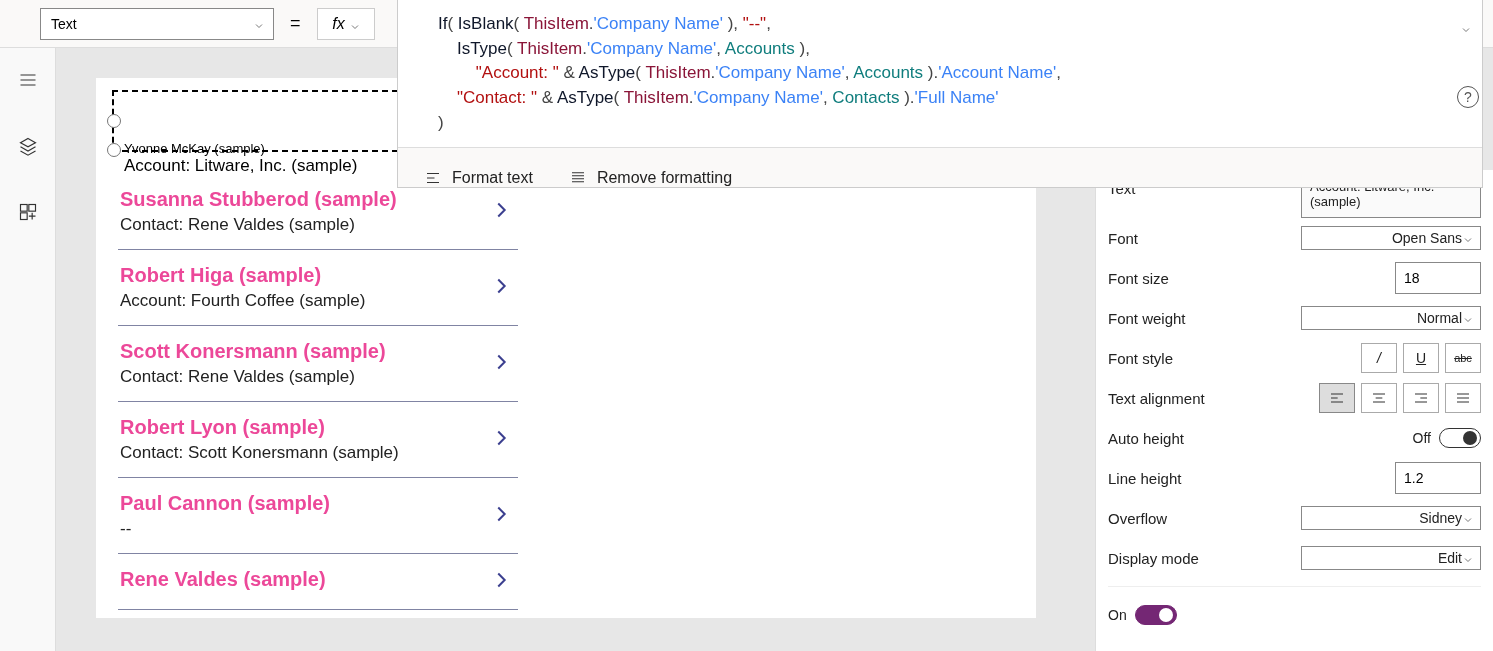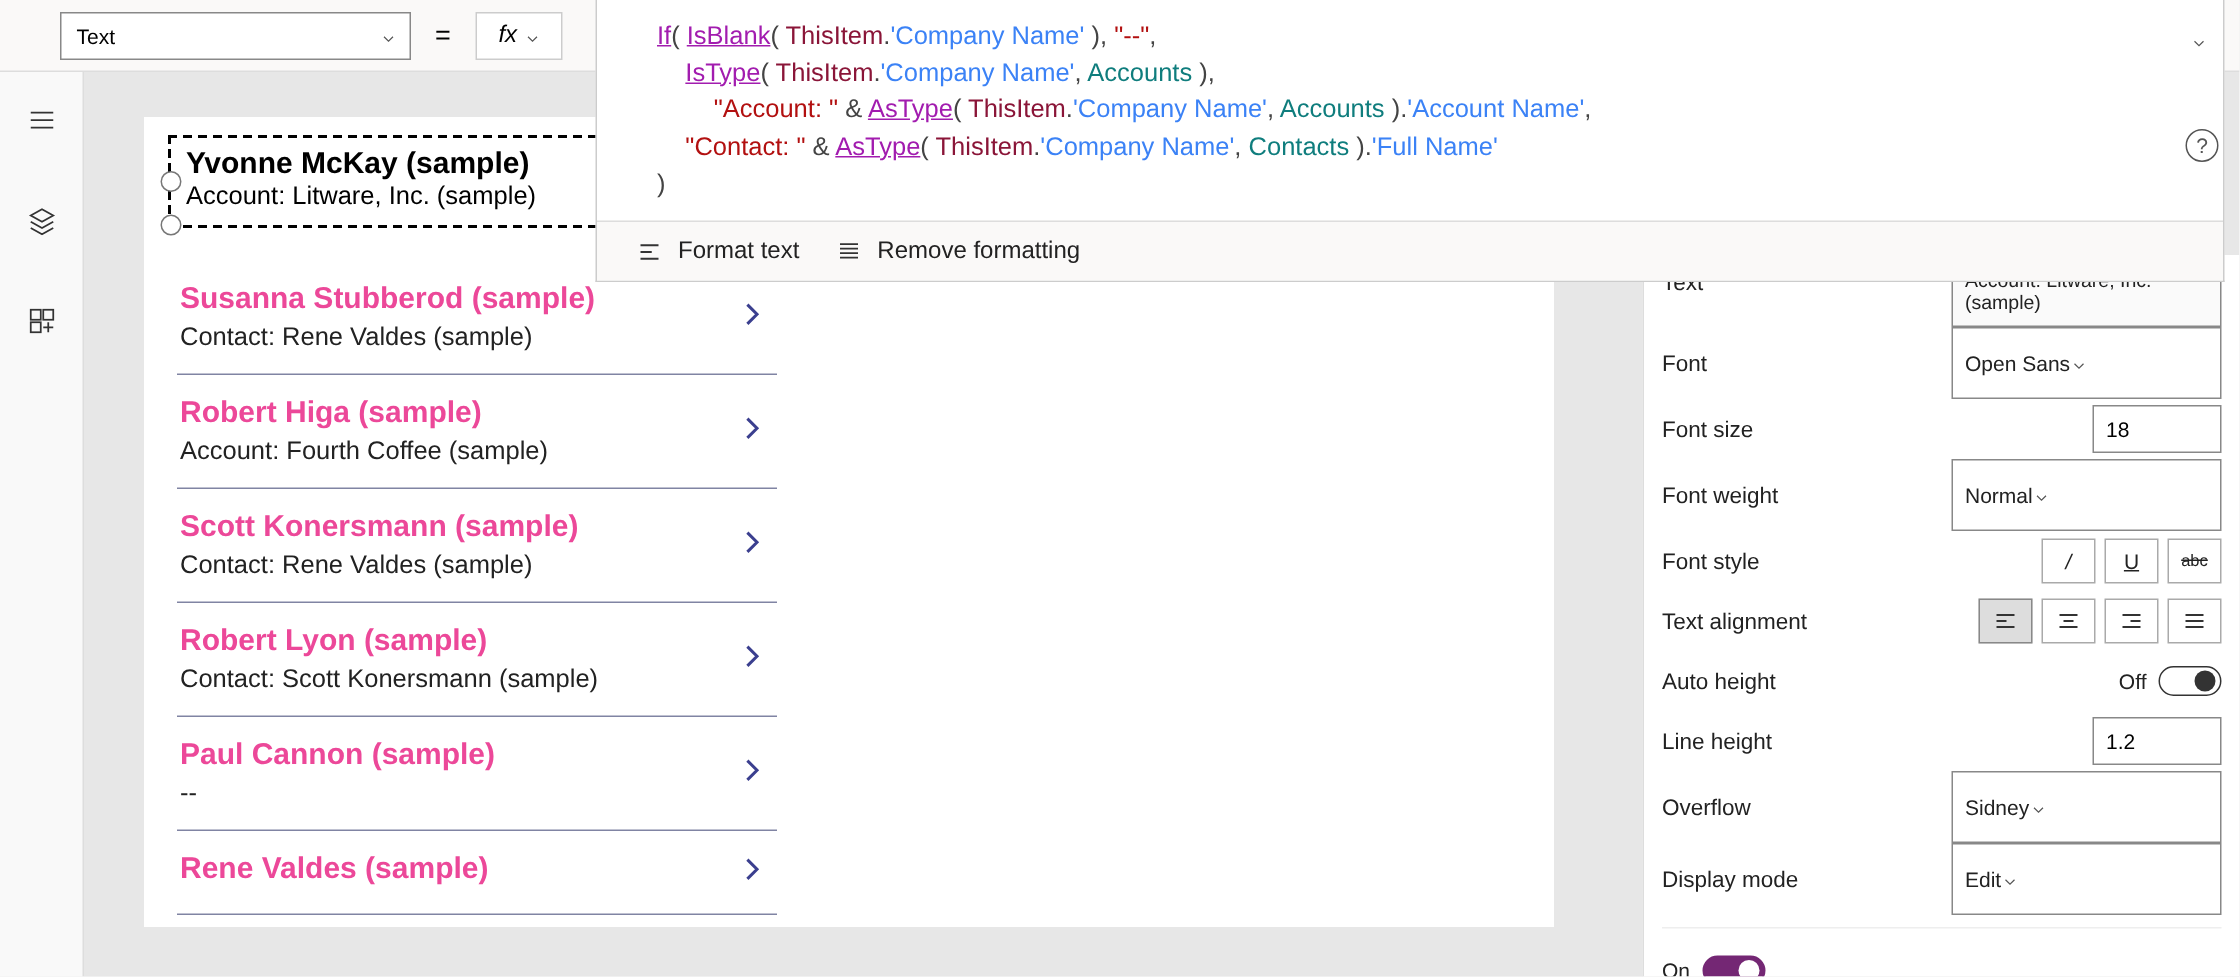--- a/index.html
+++ b/index.html
@@ -9,49 +9,49 @@
   .left-rail svg { width: 20px; height: 20px; stroke: #333; fill: none; stroke-width: 1.4; }
 
   .top-formula { position: absolute; left:0; top:0; right:0; height:48px; background:#faf9f8; display:flex; align-items:center; padding:0 8px 0 40px; gap:10px; border-bottom:1px solid #ddd; }
   .prop-select { width: 234px; height: 32px; border:1px solid #888; background:#fff; padding:0 10px; font-size:14px; display:flex; align-items:center; justify-content:space-between; }
   .equals { font-size:18px; padding:0 6px; }
   .fx-icon { width:58px; height:32px; border:1px solid #ccc; background:#fff; display:flex; align-items:center; justify-content:center; font-style:italic; font-family:Georgia,serif; font-size:16px; gap:4px; }
 
   .formula-editor { position:absolute; left:397px; top:0; right:10px; background:#fff; border:1px solid #ccc; border-top:none; z-index:5; }
   .code-area { padding:12px 24px 12px 40px; font-family: Consolas, Menlo, monospace; font-size:17px; line-height:1.45; white-space:pre; position:relative;}
   .expand-caret { position:absolute; right:12px; top:22px; cursor:pointer; }
-  .editor-toolbar { height:40px; border-top:1px solid #ddd; background:#faf9f8; display:flex; align-items:center; gap:24px; padding:0 26px; font-size:16px; color:#222;}
+  .editor-toolbar { height:40px; border-top:1px solid #ddd; background:#faf9f8; display:flex; align-items:flex-end; gap:36px; padding:0 26px; font-size:16px; color:#222;}
   .editor-toolbar .tb-btn { display:flex; align-items:center; gap:10px; cursor:pointer; }
 
-  .t-kw { color:#a21caf;text-decoration:underline; }
+  .t-kw { color:#0f172a; }
   .t-id { color:#8a1538; }
   .t-prop { color:#3b82f6; }
   .t-str { color:#b21010; }
   .t-type { color:#0f7d7d; }
   .t-punc { color:#444; }
 
   .canvas-area { position:absolute; left:56px; top:48px; right:398px; bottom:0; background:#e7e7e7; padding:30px 40px;}
   .phone-screen { width:940px; height:540px; background:#fff; position:relative; padding:22px 22px; overflow:hidden;}
   .gallery { width:400px; }
   .gal-item { border-bottom:1px solid #8084a3; padding:14px 48px 14px 2px; position:relative; }
   .gal-item .title { font-size:20px; font-weight:600; color:#ec4899; }
   .gal-item .sub { font-size:17px; color:#222; margin-top:4px; }
   .gal-item .chev { position:absolute; right:6px; top:50%; transform:translateY(-50%); }
   .gal-item .chev svg { width:22px; height:22px; stroke:#3b3f8f; stroke-width:2.2; fill:none; }
 
   .selected-box { position:absolute; border:2px dashed #000; left:16px; top:12px; width:386px; height:62px; padding:6px 10px 4px 10px; background:#fff;}
-  .selected-box .title { font-size:20px; font-weight:700; }
+  .selected-box .title { font-size:13px; font-weight:400;margin-top:43px; }
   .selected-box .sub { font-size:17px; }
   .handle { position:absolute; width:14px; height:14px; background:#fff; border:1px solid #777; border-radius:50%; } .h-l{left:-7px;top:50%;margin-top:-7px;} .h-bl{left:-7px;bottom:-7px;} .h-r{right:-7px;top:50%;margin-top:-7px;} .h-br{right:-7px;bottom:-7px;}
 
   .right-panel { position:absolute; right:0; top:170px; bottom:0; width:398px; background:#fff; border-left:1px solid #ddd; overflow:hidden;}
   .rp-inner { padding:4px 12px; }
   .rp-row { display:flex; align-items:center; justify-content:space-between; min-height:40px; font-size:15px; color:#222;}
   .rp-row .lbl { flex:1; }
-  .rp-select { width:180px; height:48px; border:1px solid #888; padding:0 8px; font-size:14px; display:flex; align-items:center; justify-content:flex-start; background:#fff;}
+  .rp-select { width:180px; height:24px; border:1px solid #888; padding:0 8px; font-size:14px; display:flex; align-items:center; justify-content:flex-end; background:#fff;}
   .rp-input { width:86px; height:32px; border:1px solid #888; padding:0 8px; font-size:14px; text-align:left; background:#fff;}
   .rp-input.narrow{width:86px;}
   .btn-group { display:flex; gap:6px;}
   .bg-btn { width:36px; height:30px; border:1px solid #aaa; display:flex; align-items:center; justify-content:center; background:#fff; font-size:14px;}
   .bg-btn.active { background:#ddd; border-color:#888;}
   .toggle { width:42px; height:20px; border:1px solid #333; border-radius:11px; position:relative; background:#fff;}
   .toggle .knob{ position:absolute; width:14px; height:14px; border-radius:50%; background:#333; top:2px; right:3px;}
   .toggle.on { background:#742774; border-color:#742774;}
   .toggle.on .knob{ background:#fff; right:3px;}
   .toggle.off .knob{ background:#333; right:3px;}

